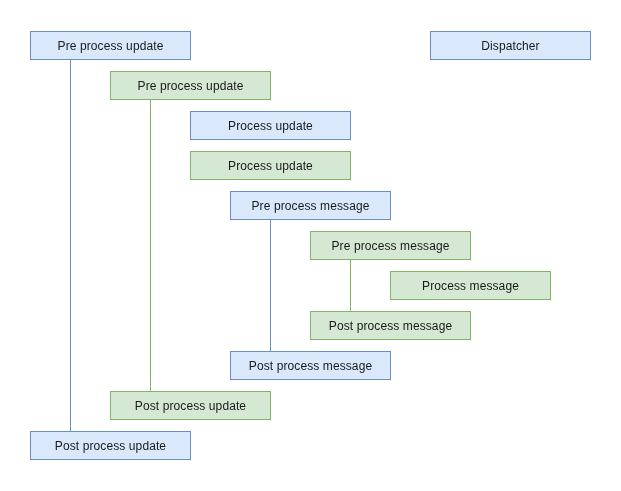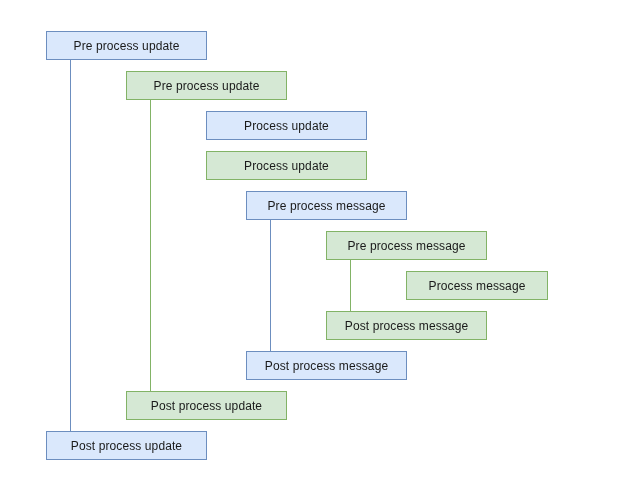--- a/index.html
+++ b/index.html
@@ -24,21 +24,20 @@
     align-items: center;
     justify-content: center;
     font-size: 12px;
     line-height: 14px;
     color: #1a1a1a;
     text-align: center;
     border-width: 1px;
     border-style: solid;
     white-space: nowrap;
     letter-spacing: 0.1px;
-    margin-left: 16px;
   }
   .node.dispatcher {
     background: #dae8fc;
     border-color: #6c8ebf;
   }
   .node.router {
     background: #d5e8d4;
     border-color: #82b366;
   }
   .edge {
@@ -64,20 +63,21 @@
   <div class="edge v router" style="left:150px; top:100px; height:291px;"></div>
   <div class="edge v dispatcher" style="left:270px; top:220px; height:131px;"></div>
   <div class="edge v router" style="left:350px; top:260px; height:51px;"></div>
 
   <div class="node dispatcher" style="left:30px;  top:31px;  width:161px; height:29px;">Pre process update</div>
   <div class="node router" style="left:110px; top:71px;  width:161px; height:29px;">Pre process update</div>
   <div class="node dispatcher" style="left:190px; top:111px; width:161px; height:29px;">Process update</div>
   <div class="node router" style="left:190px; top:151px; width:161px; height:29px;">Process update</div>
   <div class="node dispatcher" style="left:230px; top:191px; width:161px; height:29px;">Pre process message</div>
   <div class="node router" style="left:310px; top:231px; width:161px; height:29px;">Pre process message</div>
-  <div class="node router" style="left:390px; top:271px; width:142px; height:29px;">Process message</div>
+  <div class="node router" style="left:390px; top:271px; width:161px; height:29px;">Process message</div>
   <div class="node router" style="left:310px; top:311px; width:161px; height:29px;">Post process message</div>
   <div class="node dispatcher" style="left:230px; top:351px; width:161px; height:29px;">Post process message</div>
   <div class="node router" style="left:110px; top:391px; width:161px; height:29px;">Post process update</div>
   <div class="node dispatcher" style="left:30px;  top:431px; width:161px; height:29px;">Post process update</div>
 
+  <div class="node dispatcher" style="left:430px; top:31px; width:161px; height:29px;">Dispatcher</div>
 
 </div>
 
 </body></html>

